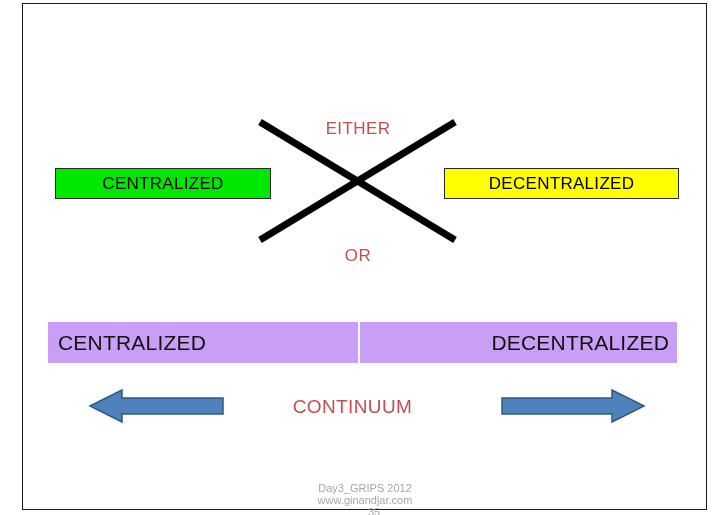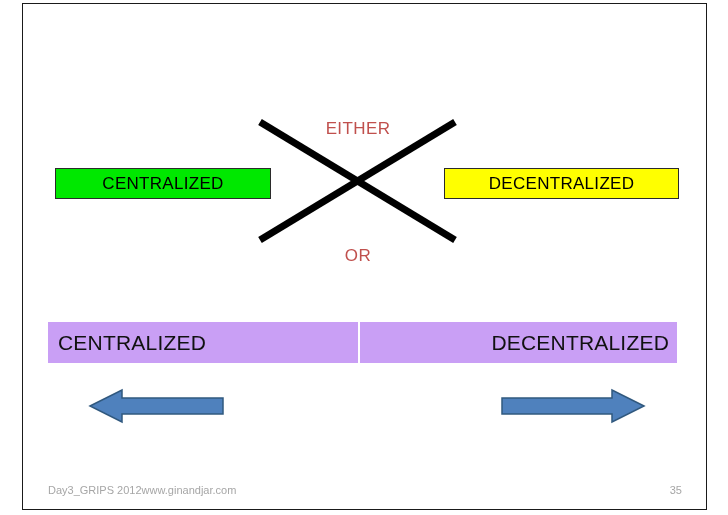--- a/index.html
+++ b/index.html
@@ -156,20 +156,21 @@
   #footer {
     position: absolute;
     left: 48px;
     top: 482px;
     width: 634px;
     height: 16px;
     display: flex;
     align-items: center;
     color: #a6a6a6;
     font-size: 11px;
+    flex-direction: column;
   }
   #footer-left  { flex: 0 0 auto; }
   #footer-center{ flex: 1 1 auto; text-align: left; }
   #footer-right { flex: 0 0 auto; margin-left: 18px; }
 </style>
 </head>
 <body>
 
 <div id="slide">
 
@@ -195,20 +196,21 @@
   </div>
 
   <svg id="arrow-left" viewBox="0 0 137 36" xmlns="http://www.w3.org/2000/svg">
     <polygon points="2,18 34,2 34,10 135,10 135,26 34,26 34,34" fill="#4F81BD" stroke="#31597F" stroke-width="1.5" stroke-linejoin="miter"></polygon>
   </svg>
 
   <svg id="arrow-right" viewBox="0 0 146 36" xmlns="http://www.w3.org/2000/svg">
     <polygon points="144,18 112,2 112,10 2,10 2,26 112,26 112,34" fill="#4F81BD" stroke="#31597F" stroke-width="1.5" stroke-linejoin="miter"></polygon>
   </svg>
 
+  <div id="continuum-label">CONTINUUM</div>
 
   <div id="footer">
     <span id="footer-left">Day3_GRIPS 2012</span>
     <span id="footer-center">www.ginandjar.com</span>
     <span id="footer-right">35</span>
   </div>
 
 </div>
 
 </body></html>

